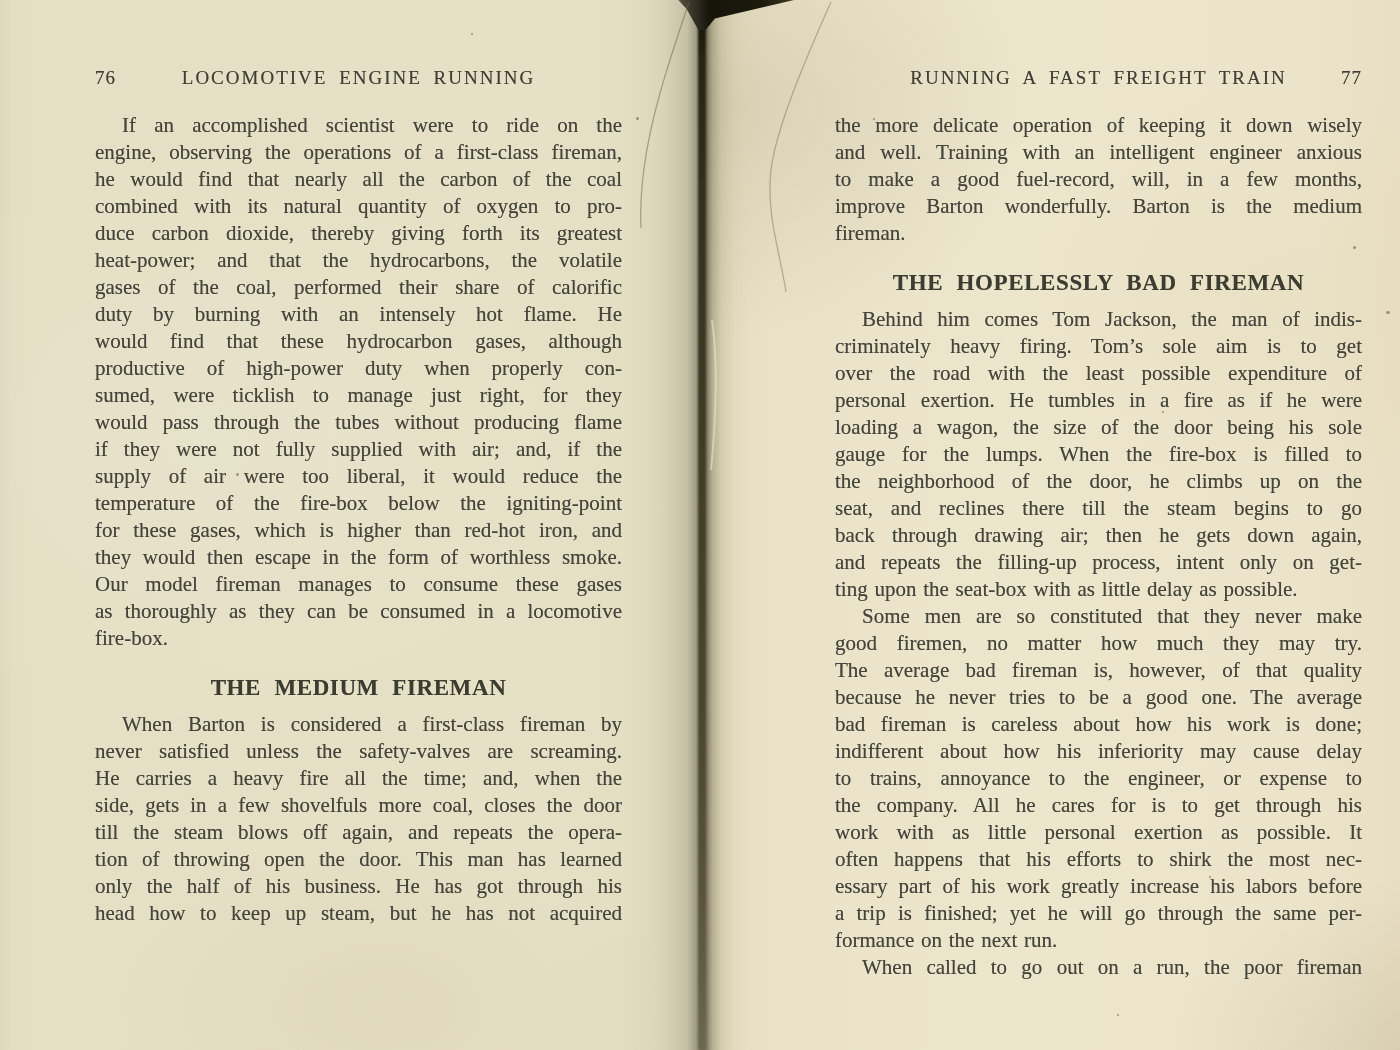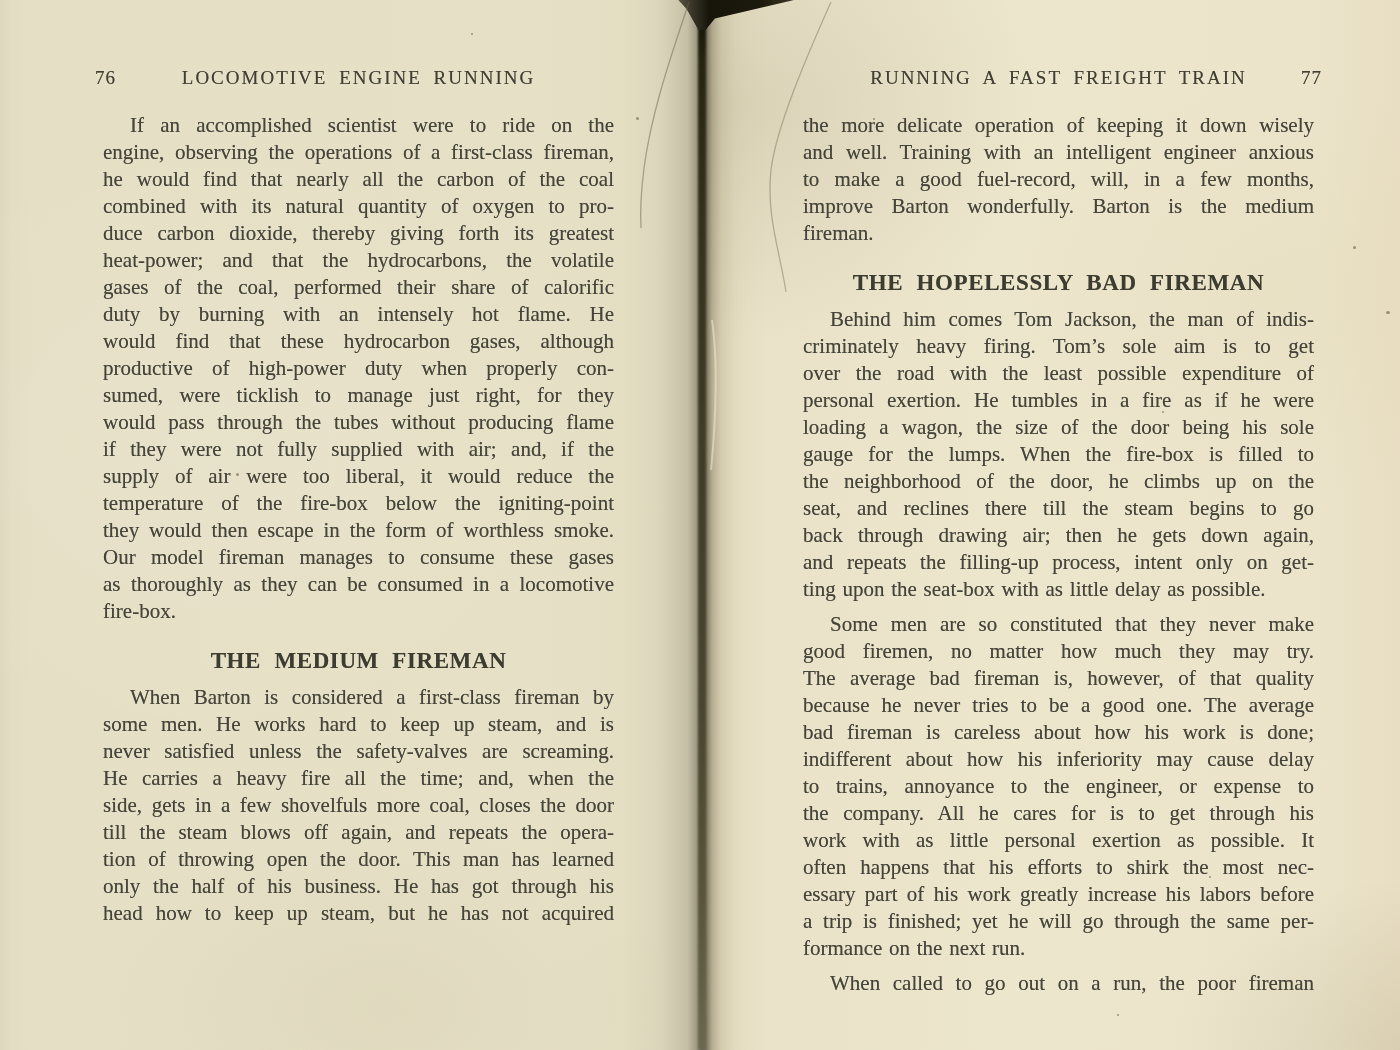--- a/index.html
+++ b/index.html
@@ -59,34 +59,34 @@
   
   .speck { position: absolute; border-radius: 50%; background: rgba(88,82,58,0.55); }
   
   .text-col {
     position: absolute; top: 64px; width: 527px;
     color: #45443a; font-size: 21px; line-height: 27px;
     word-spacing: 1.5px;
     text-shadow: 0 0 0.6px rgba(69,68,58,0.55);
   }
   .text-col-left  { left: 95px;  }
-  .text-col-right { left: 795px; }
+  .text-col-right { left: 835px; }
   .runhead {
     display: flex; align-items: baseline; height: 27px; margin-bottom: 21px;
     font-size: 19px; letter-spacing: 2px; word-spacing: 5px; color: #413f34;
   }
   .runhead .edge { width: 70px; }
   .runhead .pageno-l { text-align: left; letter-spacing: 1px; }
   .runhead .pageno-r { text-align: right; letter-spacing: 1px; }
   .runhead .title { flex: 1; text-align: center; }
   .sec-head {
     text-align: center; font-weight: bold; font-size: 23px; line-height: 27px;
     letter-spacing: 0.6px; word-spacing: 7px; margin: 22px 0 10px 0; color: #3d3c30;
   }
-  .para { margin: 8px; }
+  .para { margin: 0; }
   .ln { text-align: justify; text-align-last: justify; height: 27px; overflow: hidden; }
   .ln.indent { text-indent: 27px; }
   .ln.flush  { text-align-last: left; }
 </style>
 </head>
 <body>
 
 <div class="scan">
 
   <div class="page-left"></div>
@@ -128,29 +128,29 @@
           <div class="ln">heat-power; and that the hydrocarbons, the volatile</div>
           <div class="ln">gases of the coal, performed their share of calorific</div>
           <div class="ln">duty by burning with an intensely hot flame.  He</div>
           <div class="ln">would find that these hydrocarbon gases, although</div>
           <div class="ln">productive of high-power duty when properly con-</div>
           <div class="ln">sumed, were ticklish to manage just right, for they</div>
           <div class="ln">would pass through the tubes without producing flame</div>
           <div class="ln">if they were not fully supplied with air;  and, if the</div>
           <div class="ln">supply of air were too liberal, it would reduce the</div>
           <div class="ln">temperature of the fire-box below the igniting-point</div>
+          <div class="ln">for these gases, which is higher than red-hot iron, and</div>
           <div class="ln">they would then escape in the form of worthless smoke.</div>
           <div class="ln">Our model fireman manages to consume these gases</div>
           <div class="ln">as thoroughly as they can be consumed in a locomotive</div>
           <div class="ln flush">fire-box.</div>
         </div>
         <div class="sec-head">THE MEDIUM FIREMAN</div>
         <div class="para">
           <div class="ln indent">When Barton is considered a first-class fireman by</div>
-          <div class="ln">some men.  He works hard to keep up steam, and is</div>
           <div class="ln">never satisfied unless the safety-valves are screaming.</div>
           <div class="ln">He carries a heavy fire all the time;  and, when the</div>
           <div class="ln">side, gets in a few shovelfuls more coal, closes the door</div>
           <div class="ln">till the steam blows off again, and repeats the opera-</div>
           <div class="ln">tion of throwing open the door.  This man has learned</div>
           <div class="ln">only the half of his business.  He has got through his</div>
           <div class="ln">head how to keep up steam, but he has not acquired</div>
         </div>
       </div>
   </div>

